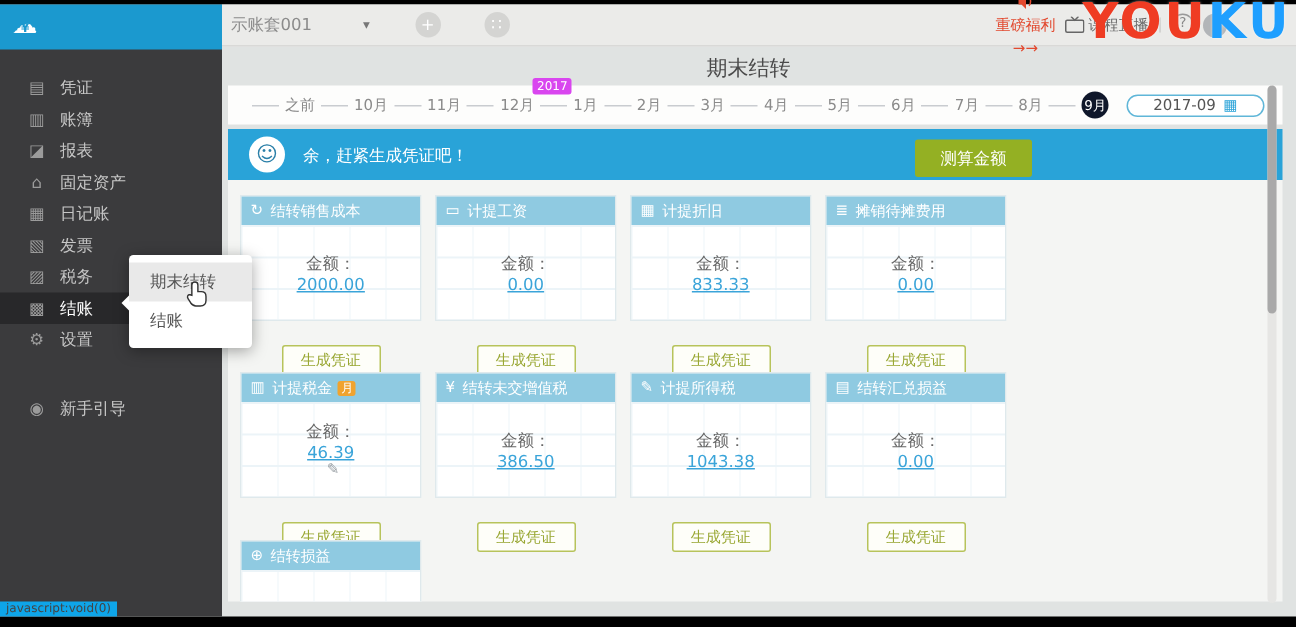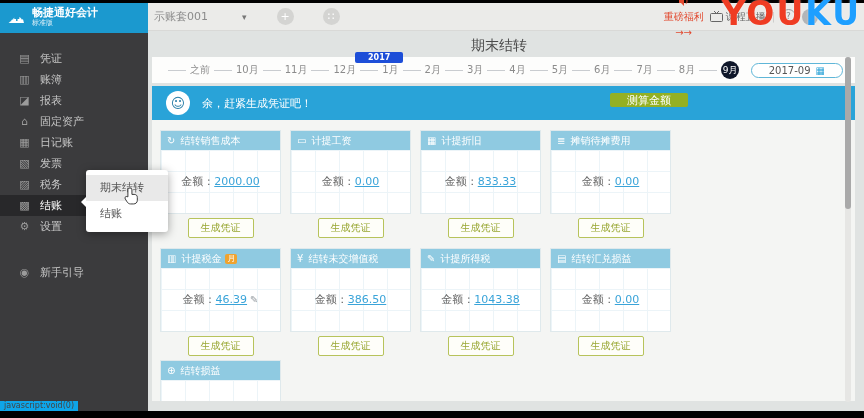--- a/index.html
+++ b/index.html
@@ -41,44 +41,44 @@
   .guide{margin-top:25px;}
 
   
   .main{position:absolute;left:148px;top:27px;right:0;bottom:0;}
   .ptitle{position:absolute;top:7px;left:0;right:14px;text-align:center;font-size:14px;color:#4a4a4a;}
 
   .tlbar{position:absolute;left:4px;right:9px;top:27px;height:26px;background:#fdfdfc;display:flex;align-items:center;padding:0 12px;box-sizing:border-box;}
   .tli{display:flex;align-items:center;font-size:10px;color:#8b8b8b;cursor:pointer;}
   .tli:not(:first-child)::before{content:"";width:18px;border-top:1px solid #c9ccd0;margin:0 4px;}
   .tli.sel .lbl{width:18px;height:18px;border-radius:50%;background:#0f172a;color:#fff;font-size:9px;display:flex;align-items:center;justify-content:center;}
-  .ybadge{position:absolute;left:203px;top:-5px;background:#1d4ed8;color:#fff;font-size:8px;padding:0 13px;border-radius:2px;line-height:11px;font-weight:bold;}
+  .ybadge{position:absolute;left:203px;top:-5px;background:#d946ef;color:#fff;font-size:8px;padding:0 3px;border-radius:2px;line-height:11px;}
   .dpick{margin-left:auto;display:flex;align-items:center;gap:5px;border:1px solid #5fb6d8;border-radius:10px;padding:1px 17px;font-size:10px;color:#555;background:#fff;cursor:pointer;}
   .calic{color:#2aa3d8;font-size:10px;}
 
   .banner{position:absolute;left:4px;right:9px;top:56px;height:34px;background:#29a3d8;display:flex;align-items:center;}
   .bavatar{width:24px;height:24px;border-radius:50%;background:#fff;margin:0 12px 0 14px;display:flex;align-items:center;justify-content:center;font-size:14px;color:#2a7fa8;}
   .bmsg{color:#fff;font-size:11px;}
-  .bbtn{position:absolute;right:167px;top:7px;height:14px;padding:0 17px;background:#94b023;border:none;border-radius:2px;color:#fff;font-size:11px;cursor:pointer;}
+  .bbtn{position:absolute;right:167px;top:7px;height:25px;padding:0 17px;background:#94b023;border:none;border-radius:2px;color:#fff;font-size:11px;cursor:pointer;}
 
   .panel{position:absolute;left:4px;right:9px;top:90px;height:281px;background:#f4f5f3;overflow:hidden;}
   .crow{position:absolute;left:8px;display:flex;gap:9px;}
   .r1{top:10px;} .r2{top:128px;} .r3{top:240px;}
   .cardw{width:121px;}
   .card{background:#fff;border:1px solid #dfe9ec;}
   .chead{height:19px;background:#8fcae1;color:#fff;display:flex;align-items:center;padding:0 6px;font-size:10px;}
   .ci{margin-right:5px;font-size:10px;}
   .ct{white-space:nowrap;overflow:hidden;}
   .mbadge{margin-left:4px;background:#f0a32f;color:#fff;font-size:8px;line-height:10px;padding:0 2px;border-radius:2px;}
   .cbody{height:63px;display:flex;align-items:center;justify-content:center;font-size:11px;color:#666;
          background-image:linear-gradient(#ecf4f8 1px,transparent 1px),linear-gradient(90deg,#ecf4f8 1px,transparent 1px);
-         background-size:24px 21px;}
+         background-size:24px 21px;flex-direction:column;}
   .aval{color:#3aa4d9;text-decoration:underline;cursor:pointer;}
   .pencil{color:#9aa0a5;font-size:10px;margin-left:3px;cursor:pointer;}
-  .gen{display:block;margin:4px auto 0;width:66px;height:20px;background:#fefef9;border:1px solid #b7c35b;border-radius:2px;color:#99a733;font-size:10px;cursor:pointer;}
+  .gen{display:block;margin:16px auto 0;width:66px;height:20px;background:#fefef9;border:1px solid #b7c35b;border-radius:2px;color:#99a733;font-size:10px;cursor:pointer;}
 
   .vscroll{position:absolute;right:13px;top:27px;width:6px;height:345px;background:#e6e6e4;border-radius:3px;}
   .vthumb{position:absolute;top:0;left:0;width:6px;height:152px;background:#a9a9a9;border-radius:3px;cursor:pointer;}
 
   
   .popup{position:absolute;left:86px;top:167px;width:82px;z-index:40;background:#fff;border-radius:3px;
          box-shadow:0 2px 10px rgba(0,0,0,.35);padding:5px 0;}
   .popup::before{content:"";position:absolute;left:-5px;top:27px;border:5px solid transparent;border-left:none;border-right-color:#fff;}
   .pitem{height:26px;line-height:26px;padding-left:14px;font-size:11px;color:#555;cursor:pointer;}
   .pitem.hot{background:#e9e9e9;}
@@ -117,24 +117,20 @@
       <span class="avatar"></span>
     </div>
   </div>
 
   <div class="sidebar">
     <div class="logo">
       <span class="cloud">
         <span class="cg">☁</span>
         <span class="yen">¥</span>
       </span>
-      <span class="ltxt">
-        <div class="lt1">畅捷通好会计</div>
-        <div class="lt2">标准版</div>
-      </span>
     </div>
     <div class="nav">
       <div class="nitem">
           <span class="nic">▤</span>
           <span>凭证</span>
         </div>
       <div class="nitem">
           <span class="nic">▥</span>
           <span>账簿</span>
         </div>

